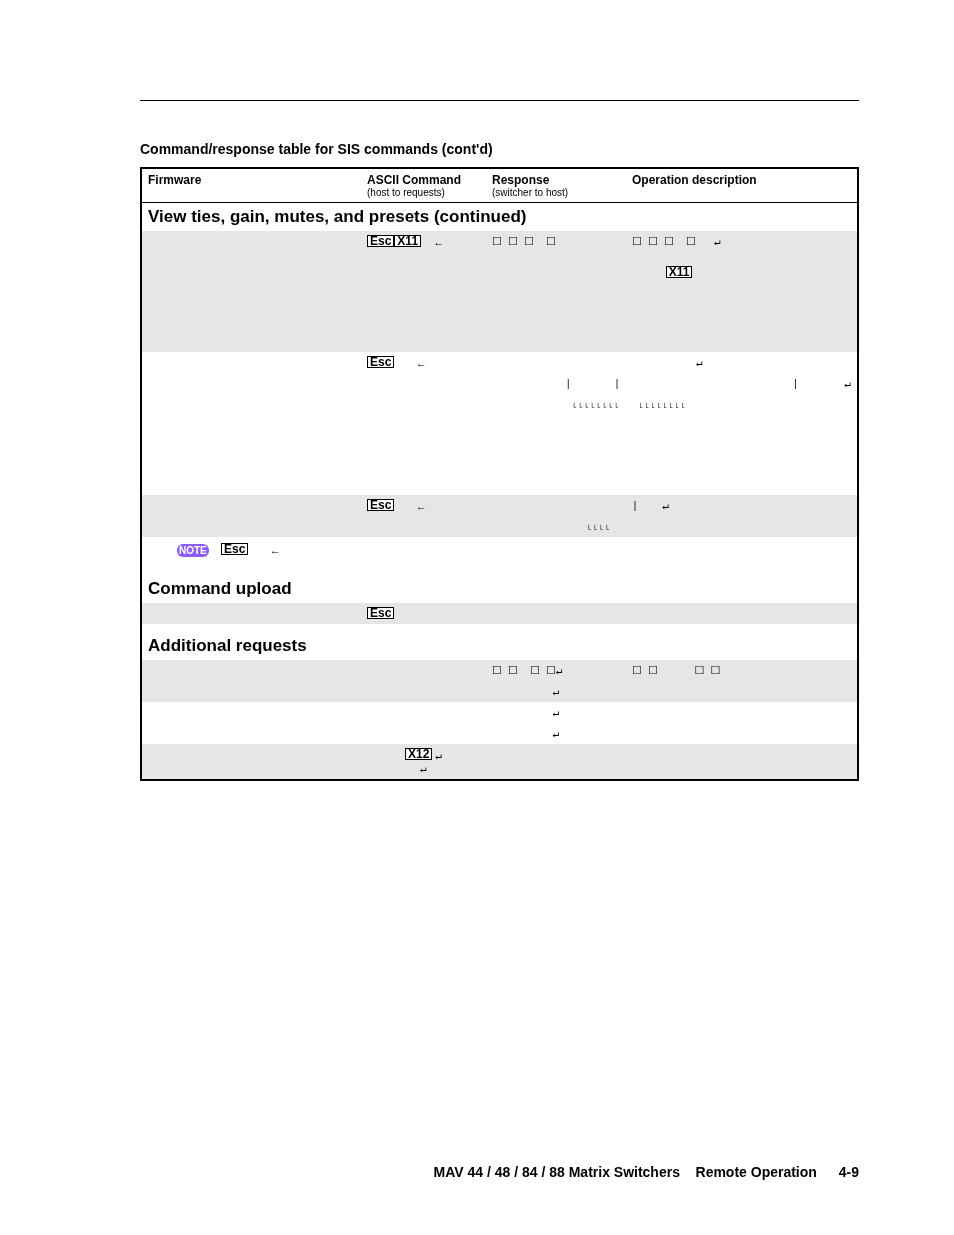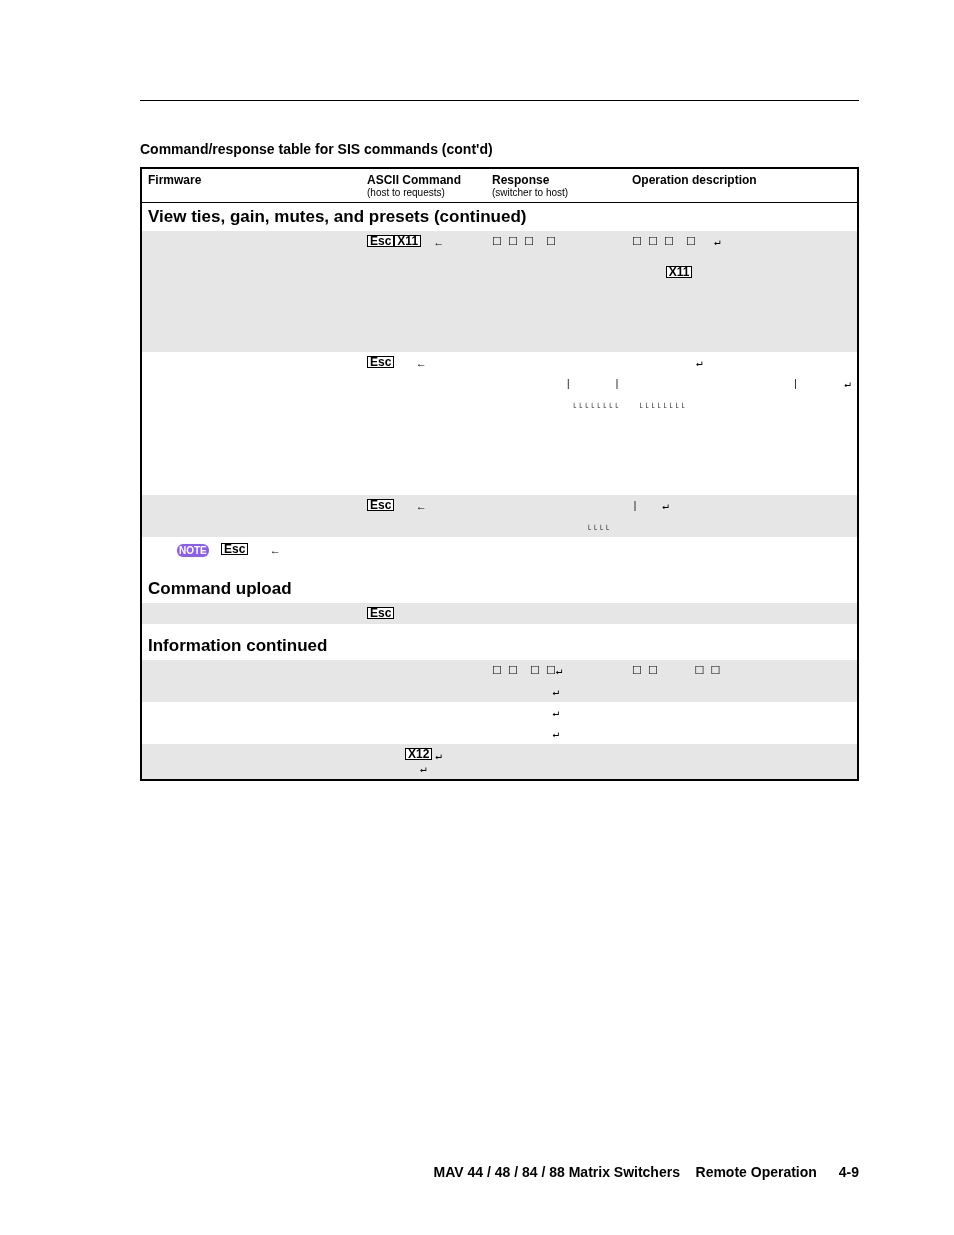--- a/index.html
+++ b/index.html
@@ -286,21 +286,21 @@
     </tr>
 
     <tr class="spacer-row">
       <td class="cell-l"></td>
           <td></td>
           <td></td>
           <td class="cell-r"></td>
     </tr>
 
     <tr class="subhead">
-      <td class="cell-l" colspan="3">Information continued</td>
+      <td class="cell-l" colspan="3">Additional requests</td>
       <td class="cell-r"></td>
     </tr>
 
     <tr class="shade">
       <td class="cell-l"></td>
       <td></td>
       <td>
         <span>☐</span>&nbsp;
         <span>☐</span>&nbsp;&nbsp;&nbsp;
         <span>☐</span>&nbsp;

